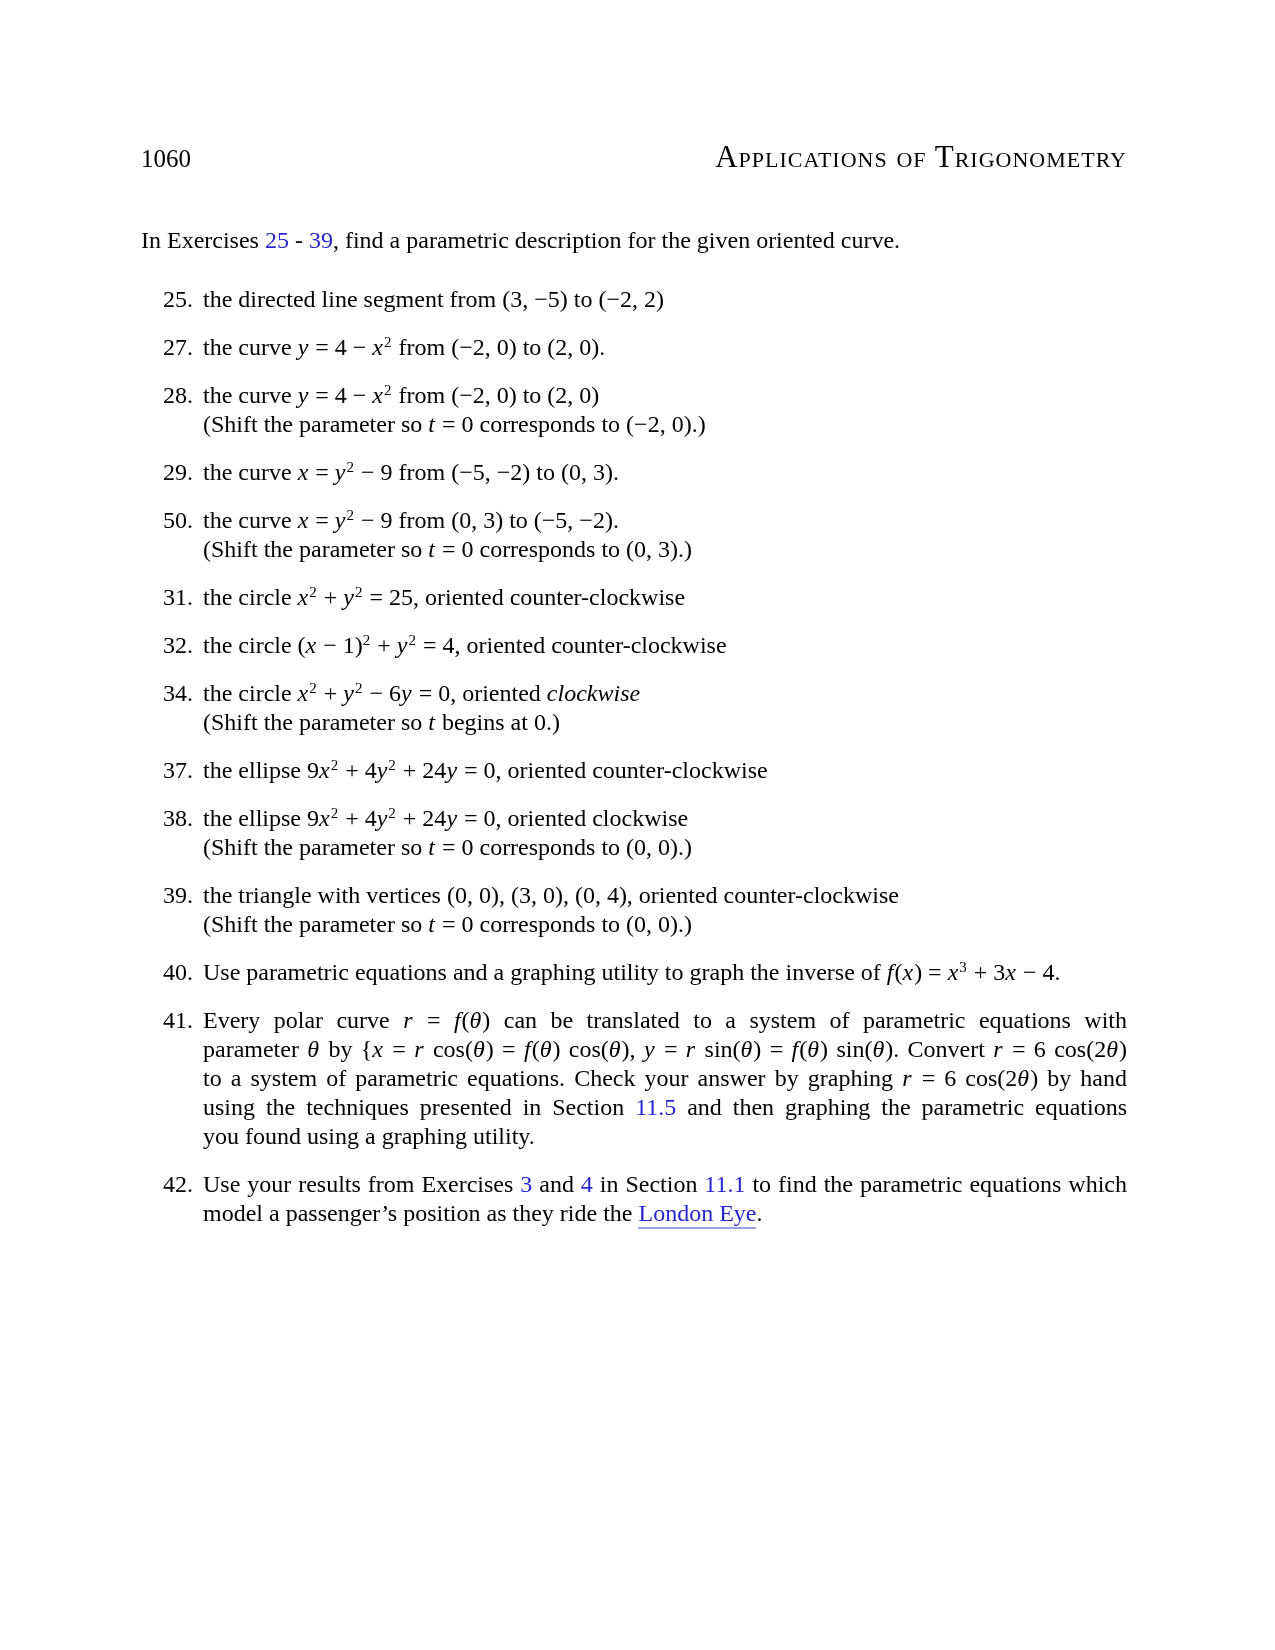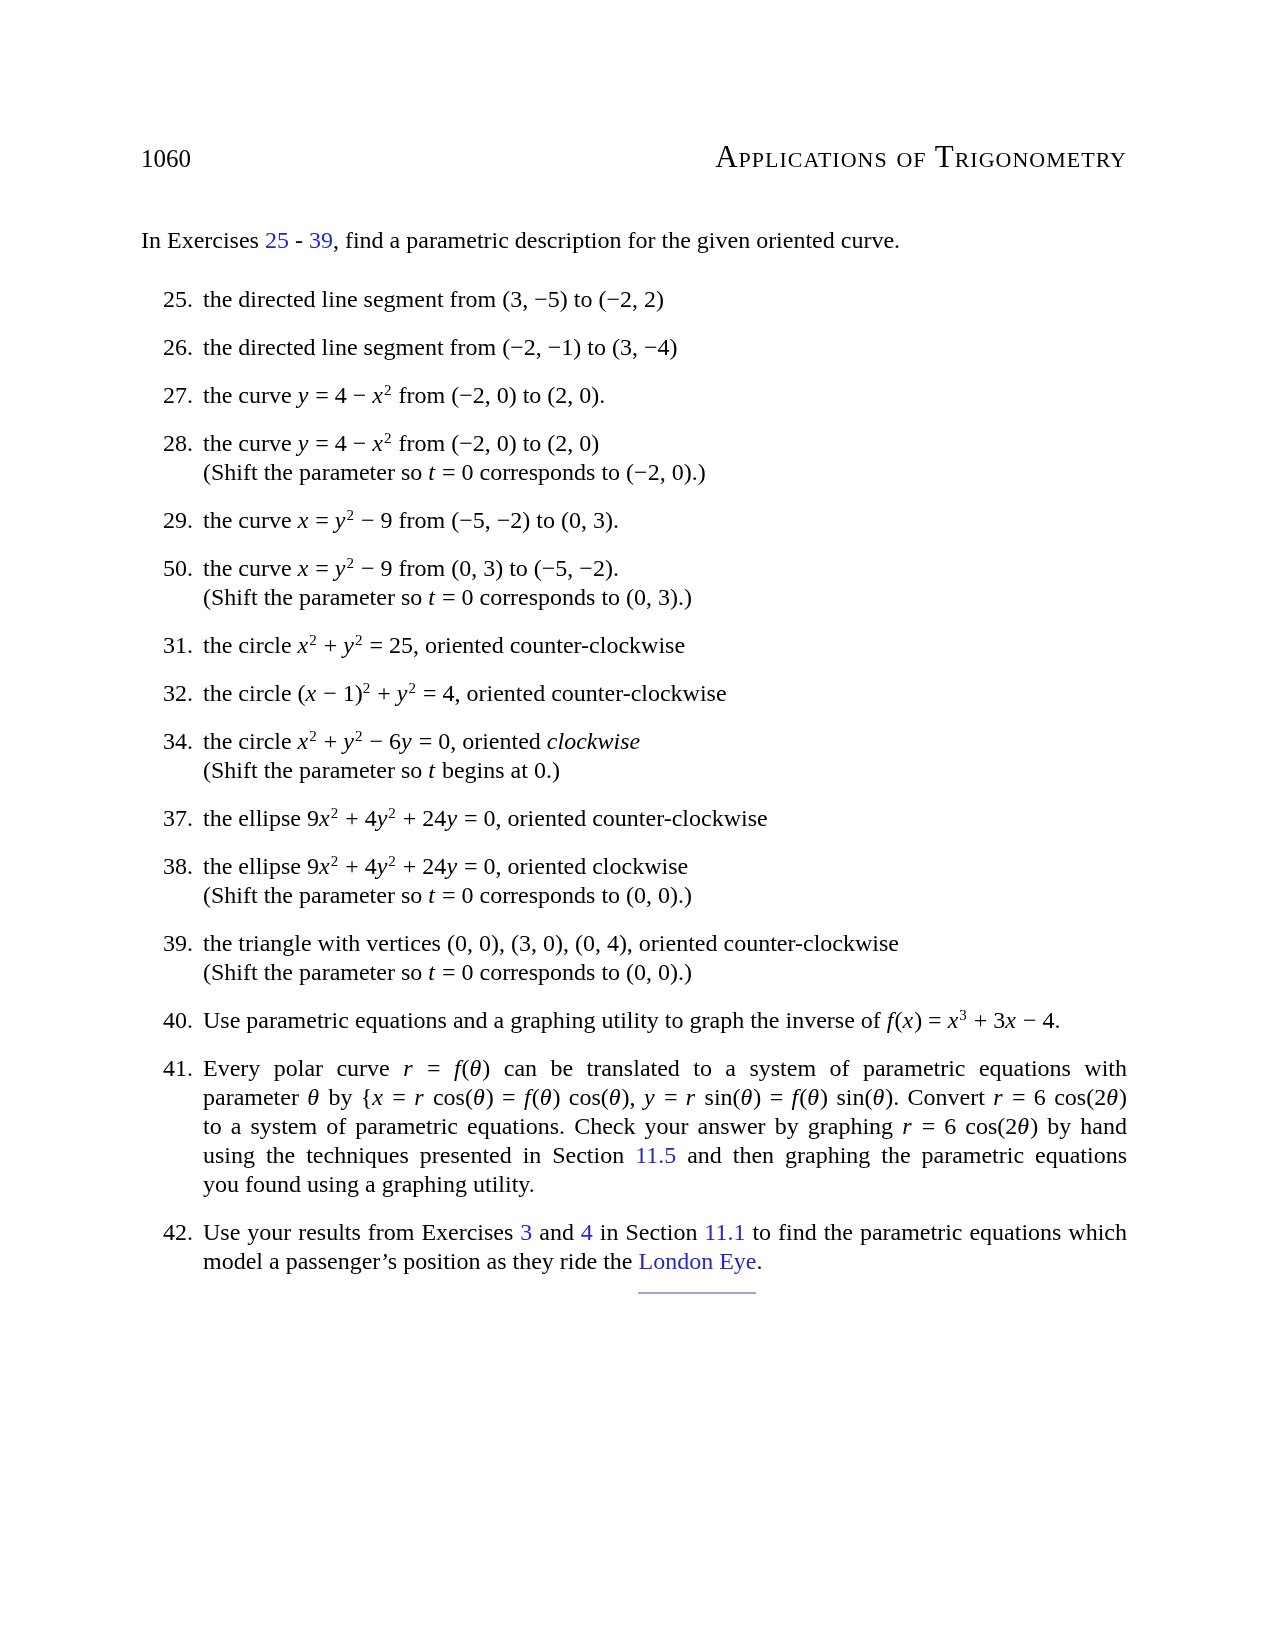--- a/index.html
+++ b/index.html
@@ -58,47 +58,41 @@
   .it { font-style: italic; }
   .sup {
     font-size: 15px;
     line-height: 0;
     vertical-align: 8px;
     padding-right: 1px;
   }
   .lnk { color: var(--link, #2626cf); }
   .lnk.u {
     border-bottom: 2px solid var(--link-underline, #9aa4e2);
-    padding-bottom: 18px;
+    padding-bottom: 1px;
   }
 </style>
 </head>
 <body>
 
 <div class="page">
   <div class="content">
 
     <div class="pagehead">
       <span class="pagenum">1060</span>
       <span class="runhead">Applications of Trigonometry</span>
     </div>
 
     <div class="intro"><span>In Exercises </span><span class="lnk">25</span><span> - </span><span class="lnk">39</span><span>, find a parametric description for the given oriented curve.</span></div>
 
     <div class="exlist">
         <div class="exrow">
           <div class="exnum">25.</div>
           <div class="exbody">
             <div class="exline"><span>the directed line segment from (3, −5) to (−2, 2)</span></div>
-          </div>
-        </div>
-        <div class="exrow">
-          <div class="exnum">26.</div>
-          <div class="exbody">
-            <div class="exline"><span>the directed line segment from (−2, −1) to (3, −4)</span></div>
           </div>
         </div>
         <div class="exrow">
           <div class="exnum">27.</div>
           <div class="exbody">
             <div class="exline"><span>the curve </span><span class="mi">y</span><span> = 4 − </span><span class="mi">x</span><span class="sup">2</span><span> from (−2, 0) to (2, 0).</span></div>
           </div>
         </div>
         <div class="exrow">
           <div class="exnum">28.</div>

